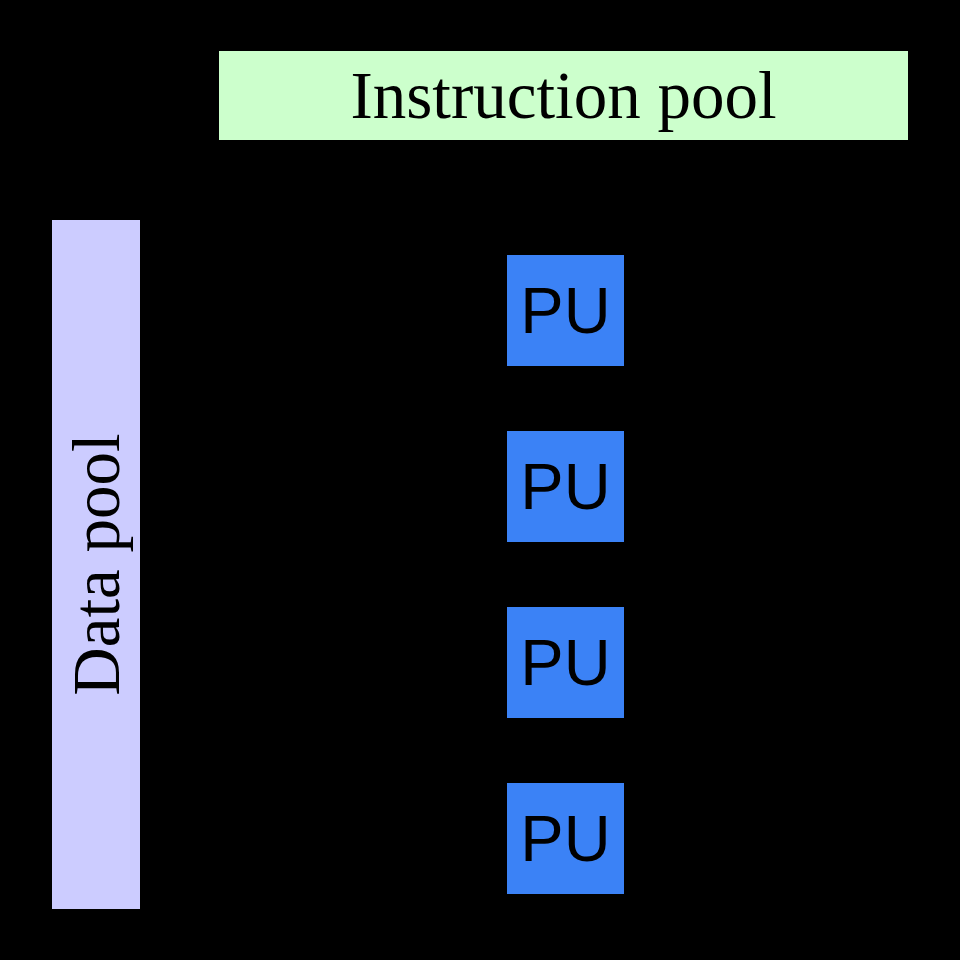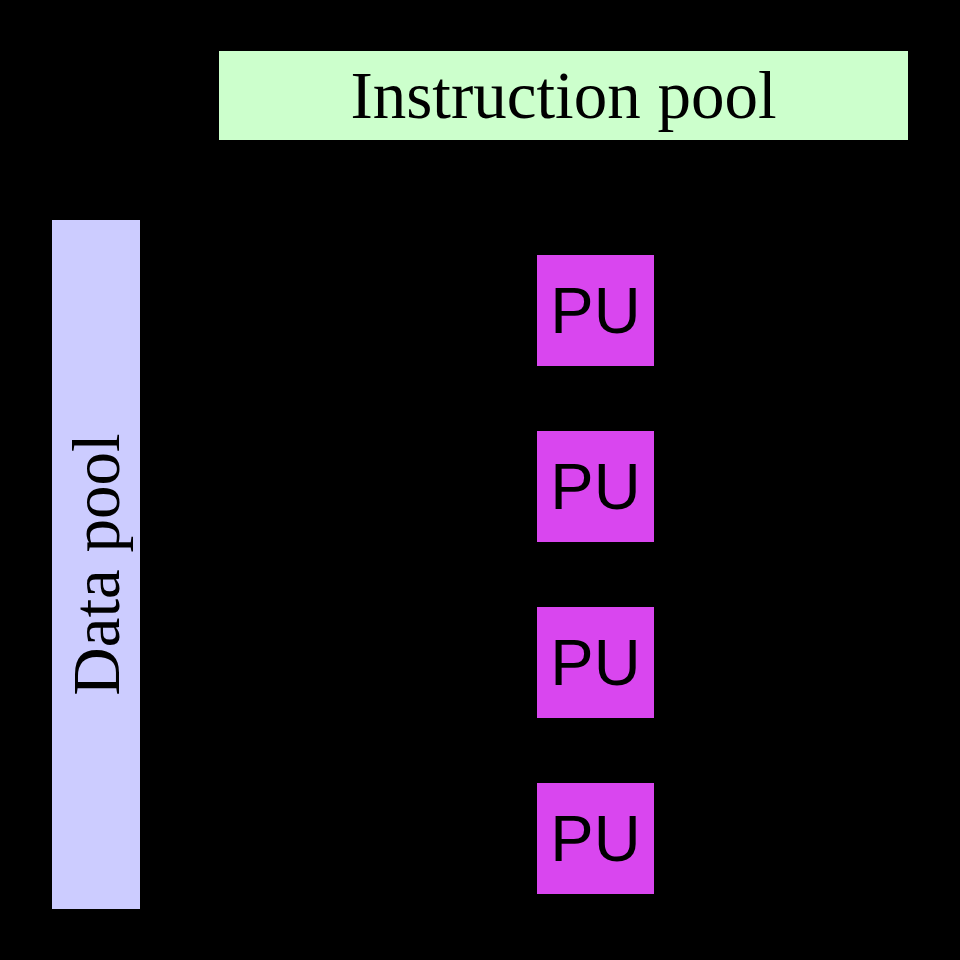--- a/index.html
+++ b/index.html
@@ -43,24 +43,24 @@
     height: 691px;
     background: #ccccff;
   }
   .data-pool .label {
     font-size: 67px;
     line-height: 1;
     white-space: nowrap;
     transform: rotate(-90deg);
   }
   .pu {
-    left: 536px;
+    left: 506px;
     width: 119px;
     height: 113px;
-    background: #d946ef;
+    background: #3b82f6;
   }
   .pu .label {
     font-family: "Liberation Sans", sans-serif;
     font-size: 65px;
     line-height: 1;
     white-space: nowrap;
   }
   .pu-1 { top: 254px; }
   .pu-2 { top: 430px; }
   .pu-3 { top: 606px; }

